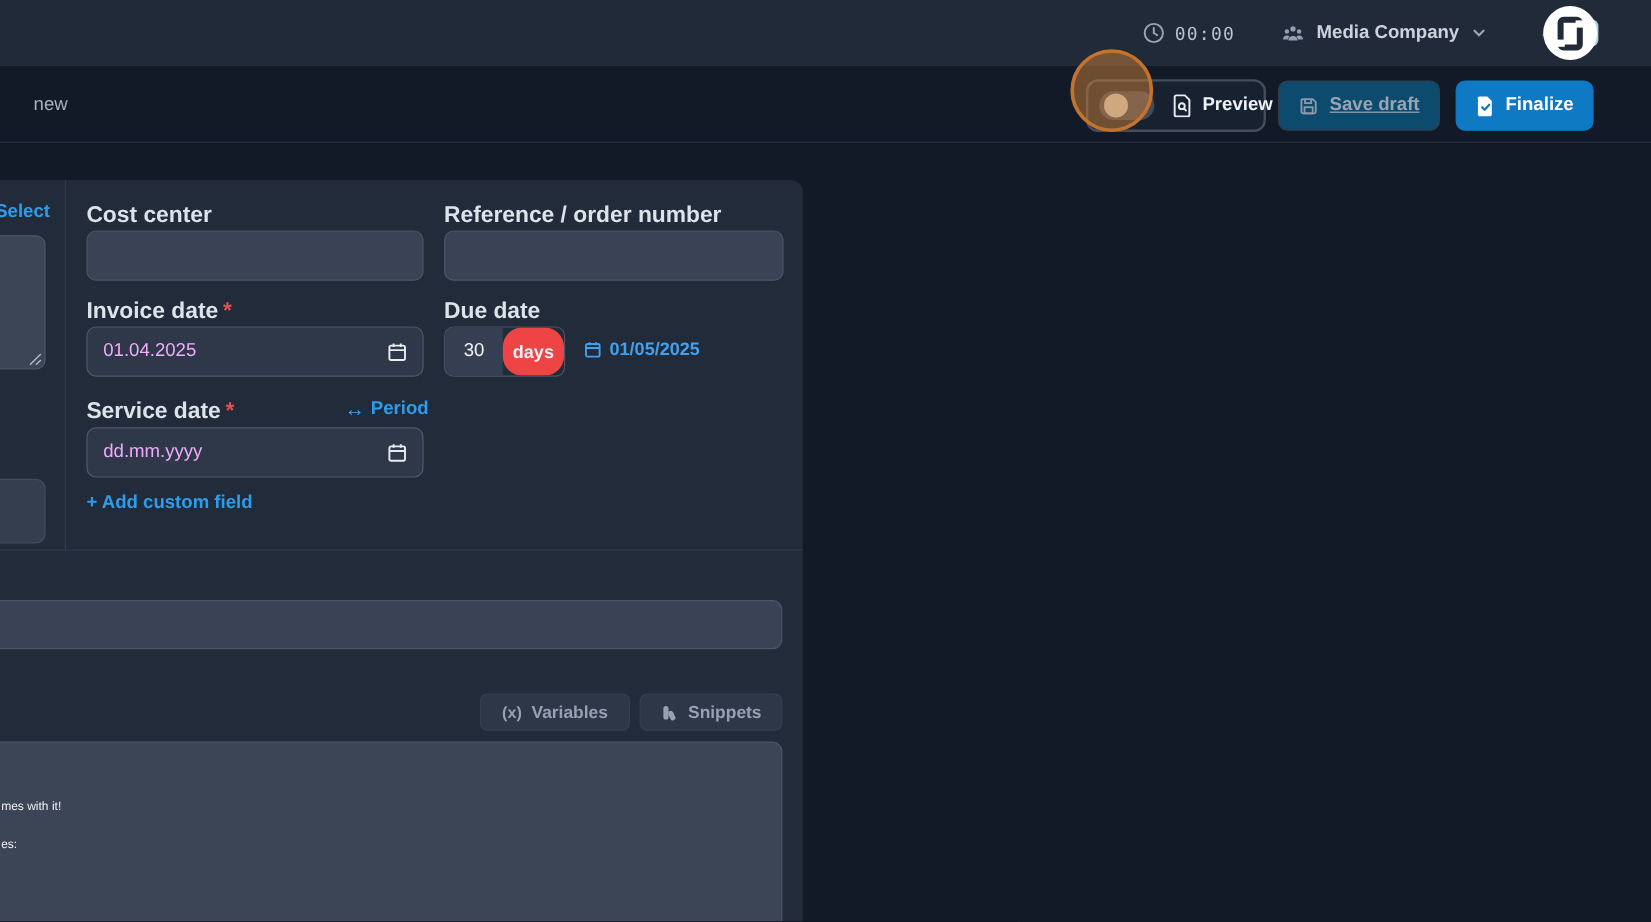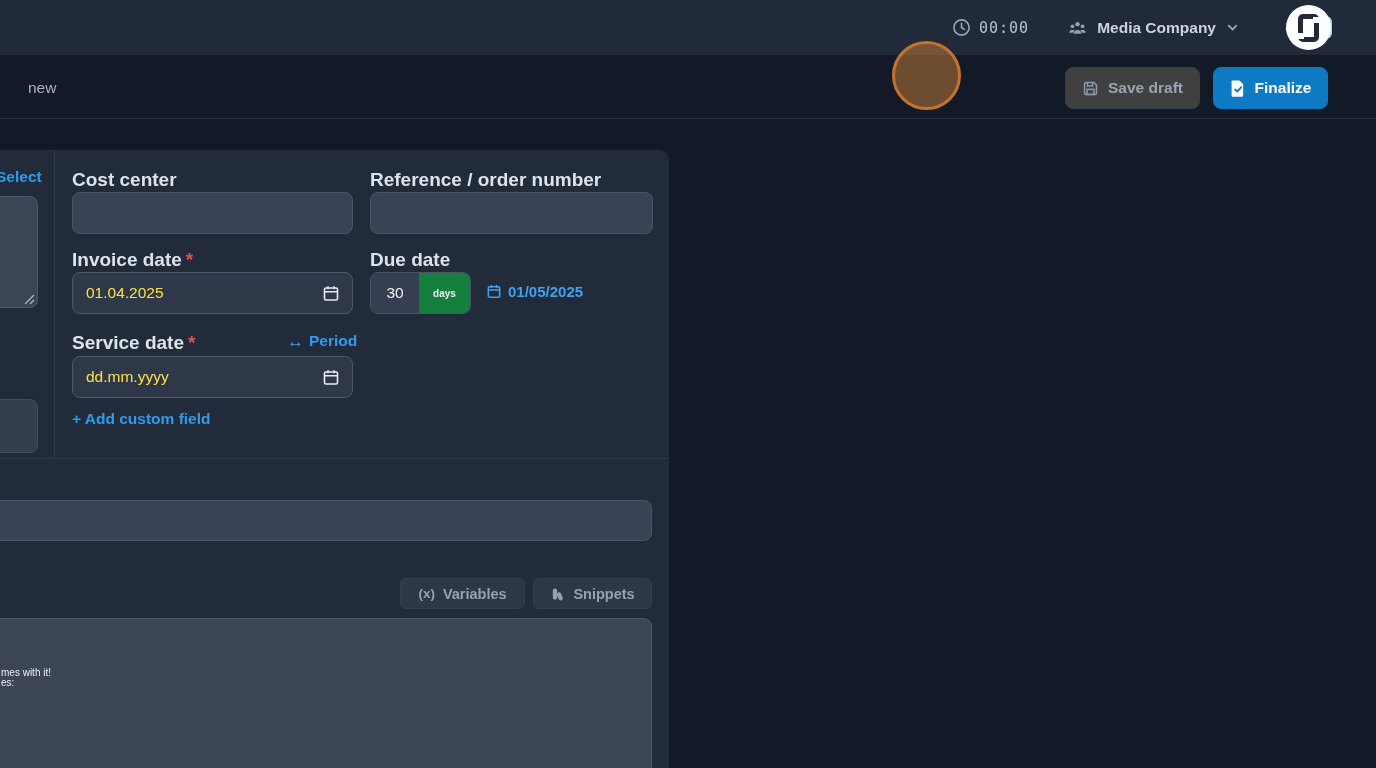--- a/index.html
+++ b/index.html
@@ -32,67 +32,67 @@
                    border:2px solid #434d5b; border-radius:10px; background:#18212f;
                    display:flex; align-items:center; cursor:pointer; }
   .toggle { position:relative; margin-left:9px; width:46px; height:24px; border-radius:12px; background:#414b5b; flex:none; }
   .toggle-knob { position:absolute; left:4px; top:2px; width:20px; height:20px; border-radius:50%; background:#d6d2c9; }
   .preview-label { font-size:15.5px; font-weight:700; color:#eef2f6; margin-left:8px; }
   .doc-icon { margin-left:15px; flex:none; display:flex; }
   .click-highlight { position:absolute; left:892px; top:41px; width:69px; height:69px; border-radius:50%;
                      background:rgba(201,125,56,0.5); border:3.5px solid #c4732e; z-index:5; pointer-events:none; }
   .btn { position:absolute; top:67px; height:42px; border-radius:8px; display:flex; align-items:center;
          justify-content:center; gap:9px; cursor:pointer; font-weight:700; font-size:15.5px; }
-  .btn-save { left:1065px; width:135px; background:#404040; border:1px solid #343e4c; color:#9aa4b4; }
+  .btn-save { left:1065px; width:135px; background:#0c4a6e; border:1px solid #343e4c; color:#9aa4b4;text-decoration:underline; }
   .btn-finalize { left:1213px; width:115px; background:#0e7ac3; border:1px solid #0e7ac3; color:#ffffff; }
 
   
   .panel { position:absolute; left:0; top:150px; width:669px; height:618px; background:#212b3a; border-top-right-radius:10px; }
   .vdivider { position:absolute; left:54px; top:150px; width:1px; height:308px; background:#303a4a; }
   .hdivider { position:absolute; left:0; top:458px; width:669px; height:1px; background:#303a4a; }
 
   .link { color:#2f9ceb; font-weight:700; font-size:15.5px; cursor:pointer; }
   .select-link { position:absolute; left:-4px; top:168px; }
 
   .box { background:#3b4556; border:1px solid #4c5768; border-radius:8px; position:absolute; }
   .left-textarea { left:-30px; top:196px; width:68px; height:112px; }
   .resize-handle { position:absolute; right:2px; bottom:2px; width:11px; height:11px; }
   .left-smallbox { left:-30px; top:399px; width:68px; height:54px; background:#343e4f; border-color:#434d5e; }
 
   .field-label { position:absolute; font-size:19px; font-weight:700; color:#dde3ea; }
   .req { color:#e05252; margin-left:4px; font-weight:700; }
   .input { position:absolute; background:#3a4355; border:1px solid #4a5568; border-radius:8px; height:42px; }
   .date-input { position:absolute; background:#2e3849; border:1.5px solid #4e596d; border-radius:8px; height:42px;
-                display:flex; align-items:center; padding:0 13px; color:#fde047; font-size:15.5px; }
+                display:flex; align-items:center; padding:0 13px; color:#f0abfc; font-size:15.5px; }
   .date-input .cal { margin-left:auto; display:flex; }
   .due-control { position:absolute; left:370px; top:272px; width:101px; height:42px; display:flex;
                  border-radius:8px; overflow:hidden; border:1px solid #4a5466; }
   .due-days { width:48px; background:#353f51; color:#f0f3f7; display:flex; align-items:center; justify-content:center;
               font-size:15.5px; font-weight:500; }
-  .due-unit { flex:1; background:#15803d; color:#eef1f5; display:flex; align-items:center; justify-content:center;
-              font-size:10px; font-weight:700; }
+  .due-unit { flex:1; background:#ef4444; color:#eef1f5; display:flex; align-items:center; justify-content:center;
+              font-size:15px; font-weight:700;border-radius:16px; }
   .due-link { position:absolute; left:487px; top:283px; display:flex; align-items:center; gap:7px; }
   .due-link span { color:#41a0f0; font-weight:700; font-size:15px; }
   .period-link { position:absolute; left:287px; top:332px; display:flex; align-items:center; gap:5px; }
   .period-arrow { color:#41a0f0; font-size:17px; font-weight:700; line-height:1; }
   .add-custom { position:absolute; left:72px; top:410px; }
 
   .wide-input { left:-30px; top:500px; width:682px; height:41px; }
 
   .chip-btn { position:absolute; top:578px; height:31px; background:#2d3748; border:1px solid #353f50; border-radius:6px;
               display:flex; align-items:center; justify-content:center; gap:8px; color:#97a1b2;
               font-size:14.5px; font-weight:700; cursor:pointer; }
   .chip-variables { left:400px; width:125px; }
   .chip-snippets { left:533px; width:119px; }
   .var-glyph { font-size:13.5px; font-weight:700; color:#97a1b2; }
 
   .body-textarea { left:-30px; top:618px; width:682px; height:190px; border-color:#4a5566; }
   .body-line { position:absolute; left:30px; color:#eef1f5; font-size:10px; white-space:nowrap; }
   .body-line1 { top:48px; }
-  .body-line2 { top:58px;text-align:right; }
+  .body-line2 { top:80px;text-align:right; }
 
   svg { display:block; }
 </style>
 </head>
 <body>
 
 <div id="page">
 
   <div class="topbar">
     <div class="topbar-right">
@@ -134,20 +134,33 @@
       </div>
     </div>
     <div class="avatar">
       <div class="avatar-logo"></div>
     </div>
   </div>
 
   <div class="toolbar"></div>
   <div class="breadcrumb">new</div>
 
+  <div class="preview-group">
+    <div class="toggle">
+      <div class="toggle-knob"></div>
+    </div>
+    <span class="doc-icon">
+      <svg width="17" height="20" viewBox="0 0 18 21" fill="none" stroke="#e8ecf1" stroke-width="1.7">
+        <path d="M3 1.5h8l4 4v13a1.5 1.5 0 0 1-1.5 1.5h-10A1.5 1.5 0 0 1 2 18.5v-15A1.5 1.5 0 0 1 3.5 1.5z"></path>
+        <circle cx="8.3" cy="11" r="2.6"></circle>
+          <path d="M10.2 13l1.8 1.9" stroke-linecap="round"></path>
+      </svg>
+    </span>
+    <span class="preview-label">Preview</span>
+  </div>
   <div class="click-highlight"></div>
 
   <div class="btn btn-save">
     <span>
       <svg width="17" height="17" viewBox="0 0 20 20" fill="none" stroke="#8e98a8" stroke-width="1.8">
         <path d="M3 4.5A1.5 1.5 0 0 1 4.5 3H14l3 3v9.5a1.5 1.5 0 0 1-1.5 1.5h-11A1.5 1.5 0 0 1 3 15.5z"></path>
         <path d="M6.5 3v4h6V3"></path>
           <rect x="6" y="11" width="8" height="6"></rect>
       </svg>
     </span>

